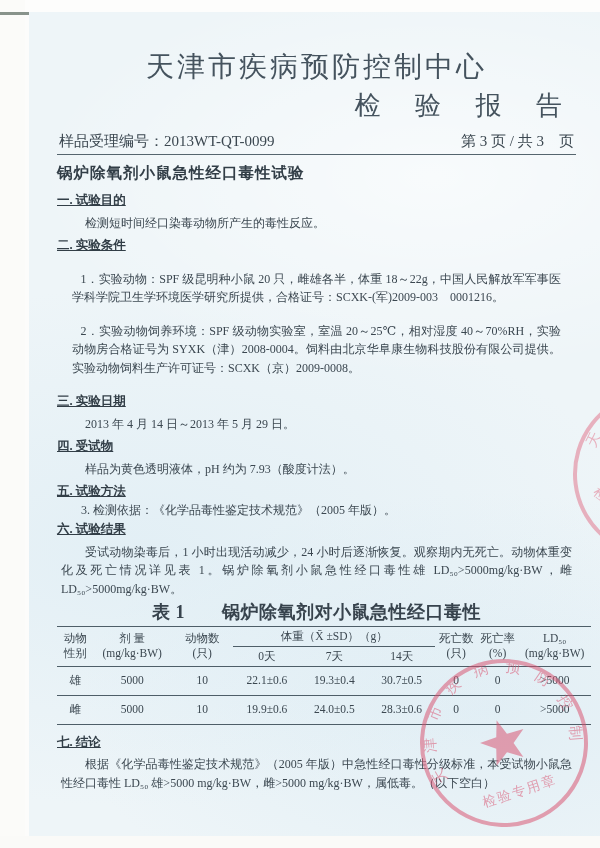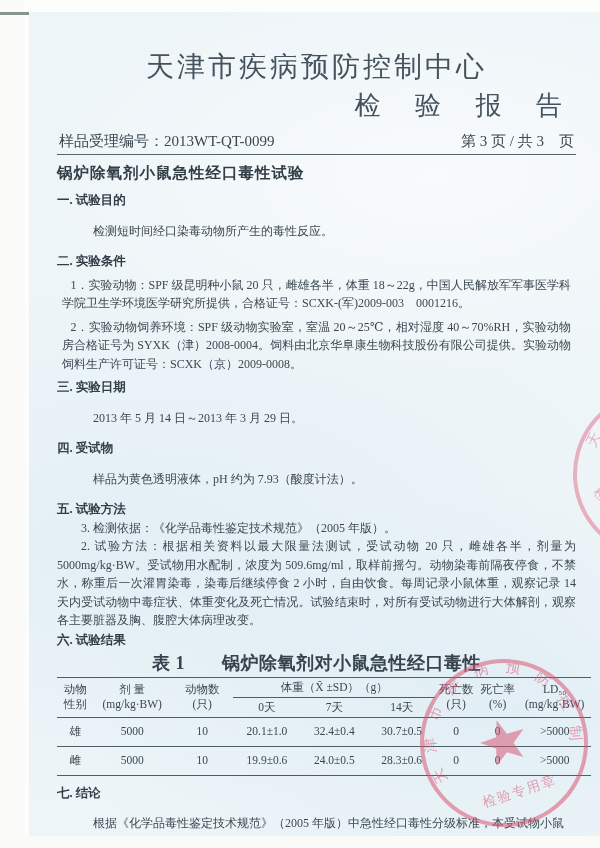--- a/index.html
+++ b/index.html
@@ -37,23 +37,23 @@
     display:flex;justify-content:space-between;align-items:flex-end;
     font-size:15px;color:#3b4750;margin-top:10px;padding:0 2px 3px 2px;
     border-bottom:1.6px solid #55656e;
   }
   .subject-title{
     text-align:left;font-size:15.5px;font-weight:bold;color:#323e47;
     margin:8px 0 0 0;letter-spacing:1px;
   }
 
   .body-text{font-size:12px;line-height:18.5px;margin-top:7px;text-align:justify;}
-  .sec-heading{font-weight:bold;color:#323e47;margin:1px 0 0 0;font-size:12.5px;}
-  .para{margin:12px;text-indent:2em;}
-  .para-tight{margin:5px;text-indent:0.7em;}
+  .sec-heading{font-weight:bold;color:#323e47;margin:1px 0 0 0;font-size:12.5px;text-decoration:underline;}
+  .para{margin:4px;text-indent:2em;}
+  .para-tight{margin:15px;text-indent:0.7em;}
   .para-num{margin:0;text-indent:2em;}
 
   .tbl-caption{
     text-align:center;font-size:18px;font-weight:bold;color:#37434d;
     margin-top:5px;letter-spacing:.5px;
   }
   table.tbl{
     width:534px;margin:4px auto 0 auto;border-collapse:collapse;
     font-size:11.5px;color:#3b4750;table-layout:fixed;
     border-top:1.6px solid #4e5e68;
@@ -99,30 +99,30 @@
     <div class="body-text">
 
       <p class="sec-heading">一. 试验目的</p>
       <p class="para">检测短时间经口染毒动物所产生的毒性反应。</p>
 
       <p class="sec-heading">二. 实验条件</p>
       <p class="para-tight">1．实验动物：SPF 级昆明种小鼠 20 只，雌雄各半，体重 18～22g，中国人民解放军军事医学科学院卫生学环境医学研究所提供，合格证号：SCXK-(军)2009-003　0001216。</p>
       <p class="para-tight">2．实验动物饲养环境：SPF 级动物实验室，室温 20～25℃，相对湿度 40～70%RH，实验动物房合格证号为 SYXK（津）2008-0004。饲料由北京华阜康生物科技股份有限公司提供。实验动物饲料生产许可证号：SCXK（京）2009-0008。</p>
 
       <p class="sec-heading">三. 实验日期</p>
-      <p class="para">2013 年 5 月 14 日～2013 年 3 月 29 日。</p>
+      <p class="para">2013 年 4 月 14 日～2013 年 5 月 29 日。</p>
 
       <p class="sec-heading">四. 受试物</p>
       <p class="para">样品为黄色透明液体，pH 约为 7.93（酸度计法）。</p>
 
       <p class="sec-heading">五. 试验方法</p>
       <p class="para-num">3. 检测依据：《化学品毒性鉴定技术规范》（2005 年版）。</p>
-      <p class="para-num">2. 试验方法：根据相关资料以最大限量法测试，受试动物 20 只，雌雄各半，剂量为 5000mg/kg·BW。受试物用水配制，浓度为 509.6mg/ml，取样前摇匀。动物染毒前隔夜停食，不禁水，称重后一次灌胃染毒，染毒后继续停食 2 小时，自由饮食。每周记录小鼠体重，观察记录 14 天内受试动物中毒症状、体重变化及死亡情况。试验结束时，对所有受试动物进行大体解剖，观察各主要脏器及胸、腹腔大体病理改变。</p>
 
       <p class="sec-heading">六. 试验结果</p>
+      <p class="para">受试动物染毒后，1 小时出现活动减少，24 小时后逐渐恢复。观察期内无死亡。动物体重变化及死亡情况详见表 1。锅炉除氧剂小鼠急性经口毒性雄 LD₅₀&gt;5000mg/kg·BW，雌 LD₅₀&gt;5000mg/kg·BW。</p>
 
       <div class="tbl-caption">表 1　　锅炉除氧剂对小鼠急性经口毒性</div>
 
       <table class="tbl">
         <colgroup>
           <col class="c-sex">
             <col class="c-dose">
             <col class="c-count">
           <col class="c-d">
             <col class="c-d">
@@ -151,22 +151,22 @@
             <th class="hdr-underline">0天</th>
             <th class="hdr-underline">7天</th>
             <th class="hdr-underline">14天</th>
           </tr>
         </thead>
         <tbody>
           <tr>
             <td>雄</td>
             <td>5000</td>
             <td>10</td>
-            <td>20.1±1.0</td>
-            <td>32.4±0.4</td>
+            <td>22.1±0.6</td>
+            <td>19.3±0.4</td>
             <td>30.7±0.5</td>
             <td>0</td>
             <td>0</td>
             <td>&gt;5000</td>
           </tr>
           <tr>
             <td>雌</td>
             <td>5000</td>
             <td>10</td>
             <td>19.9±0.6</td>

